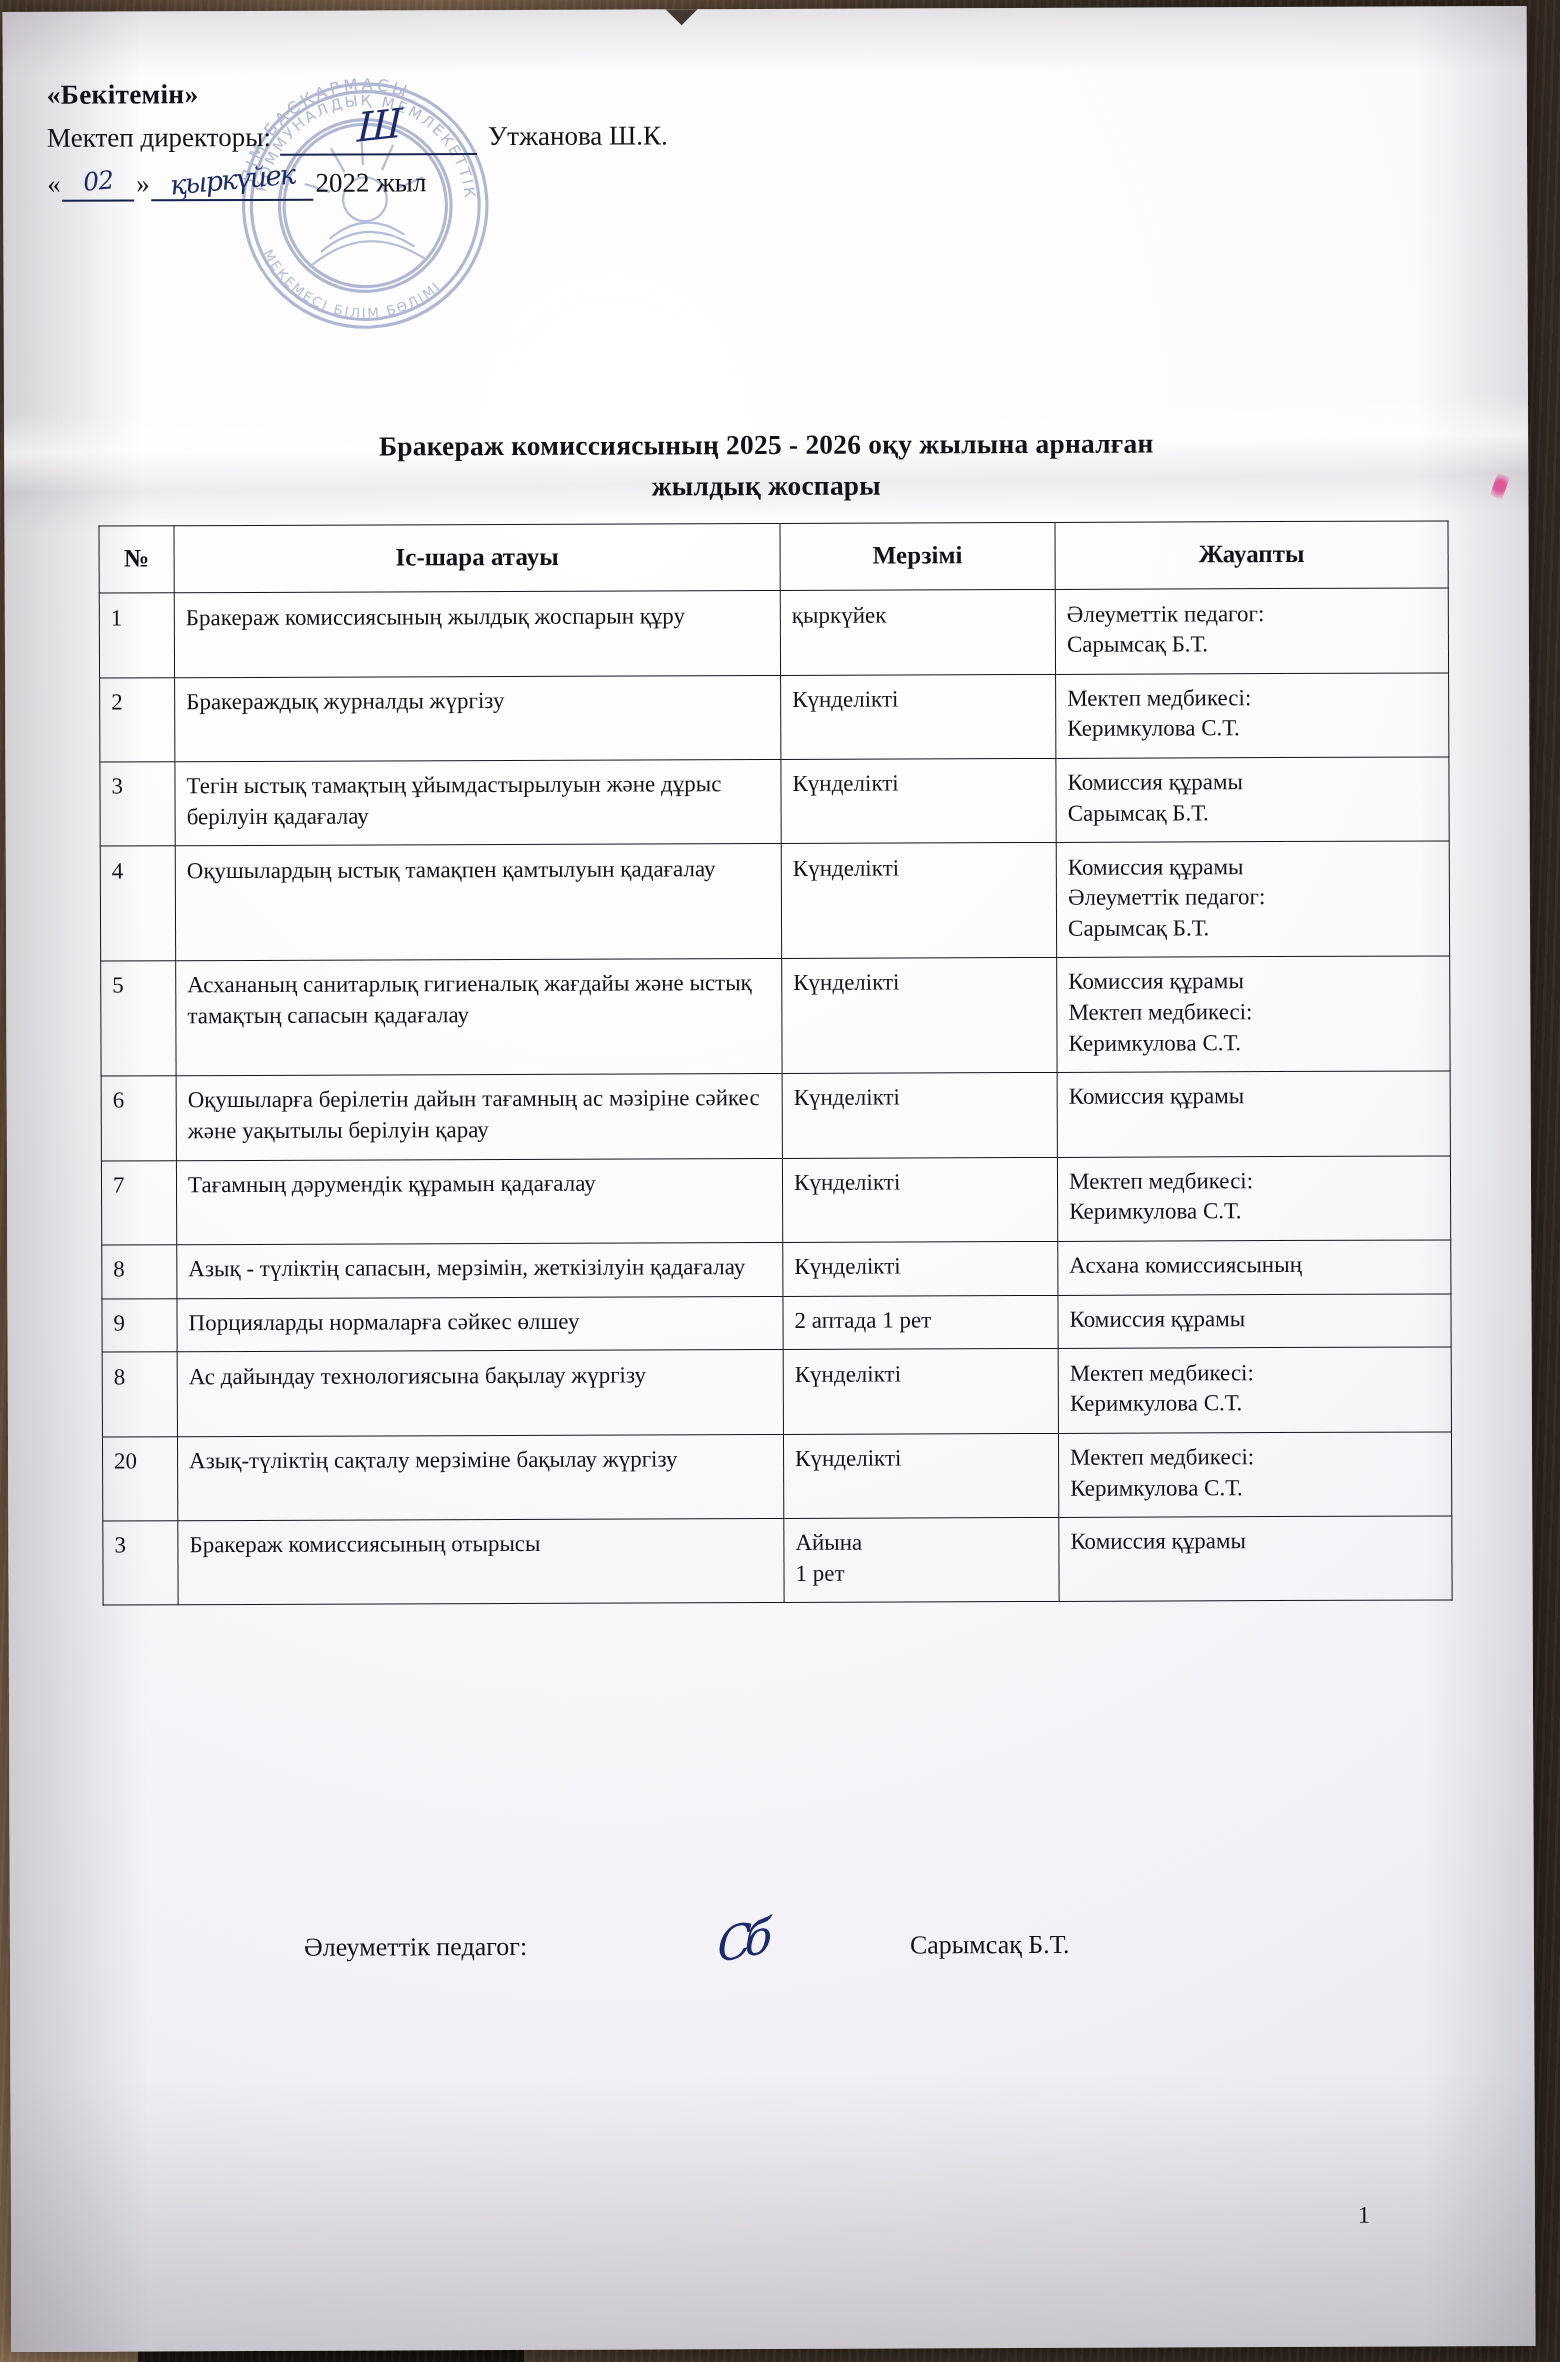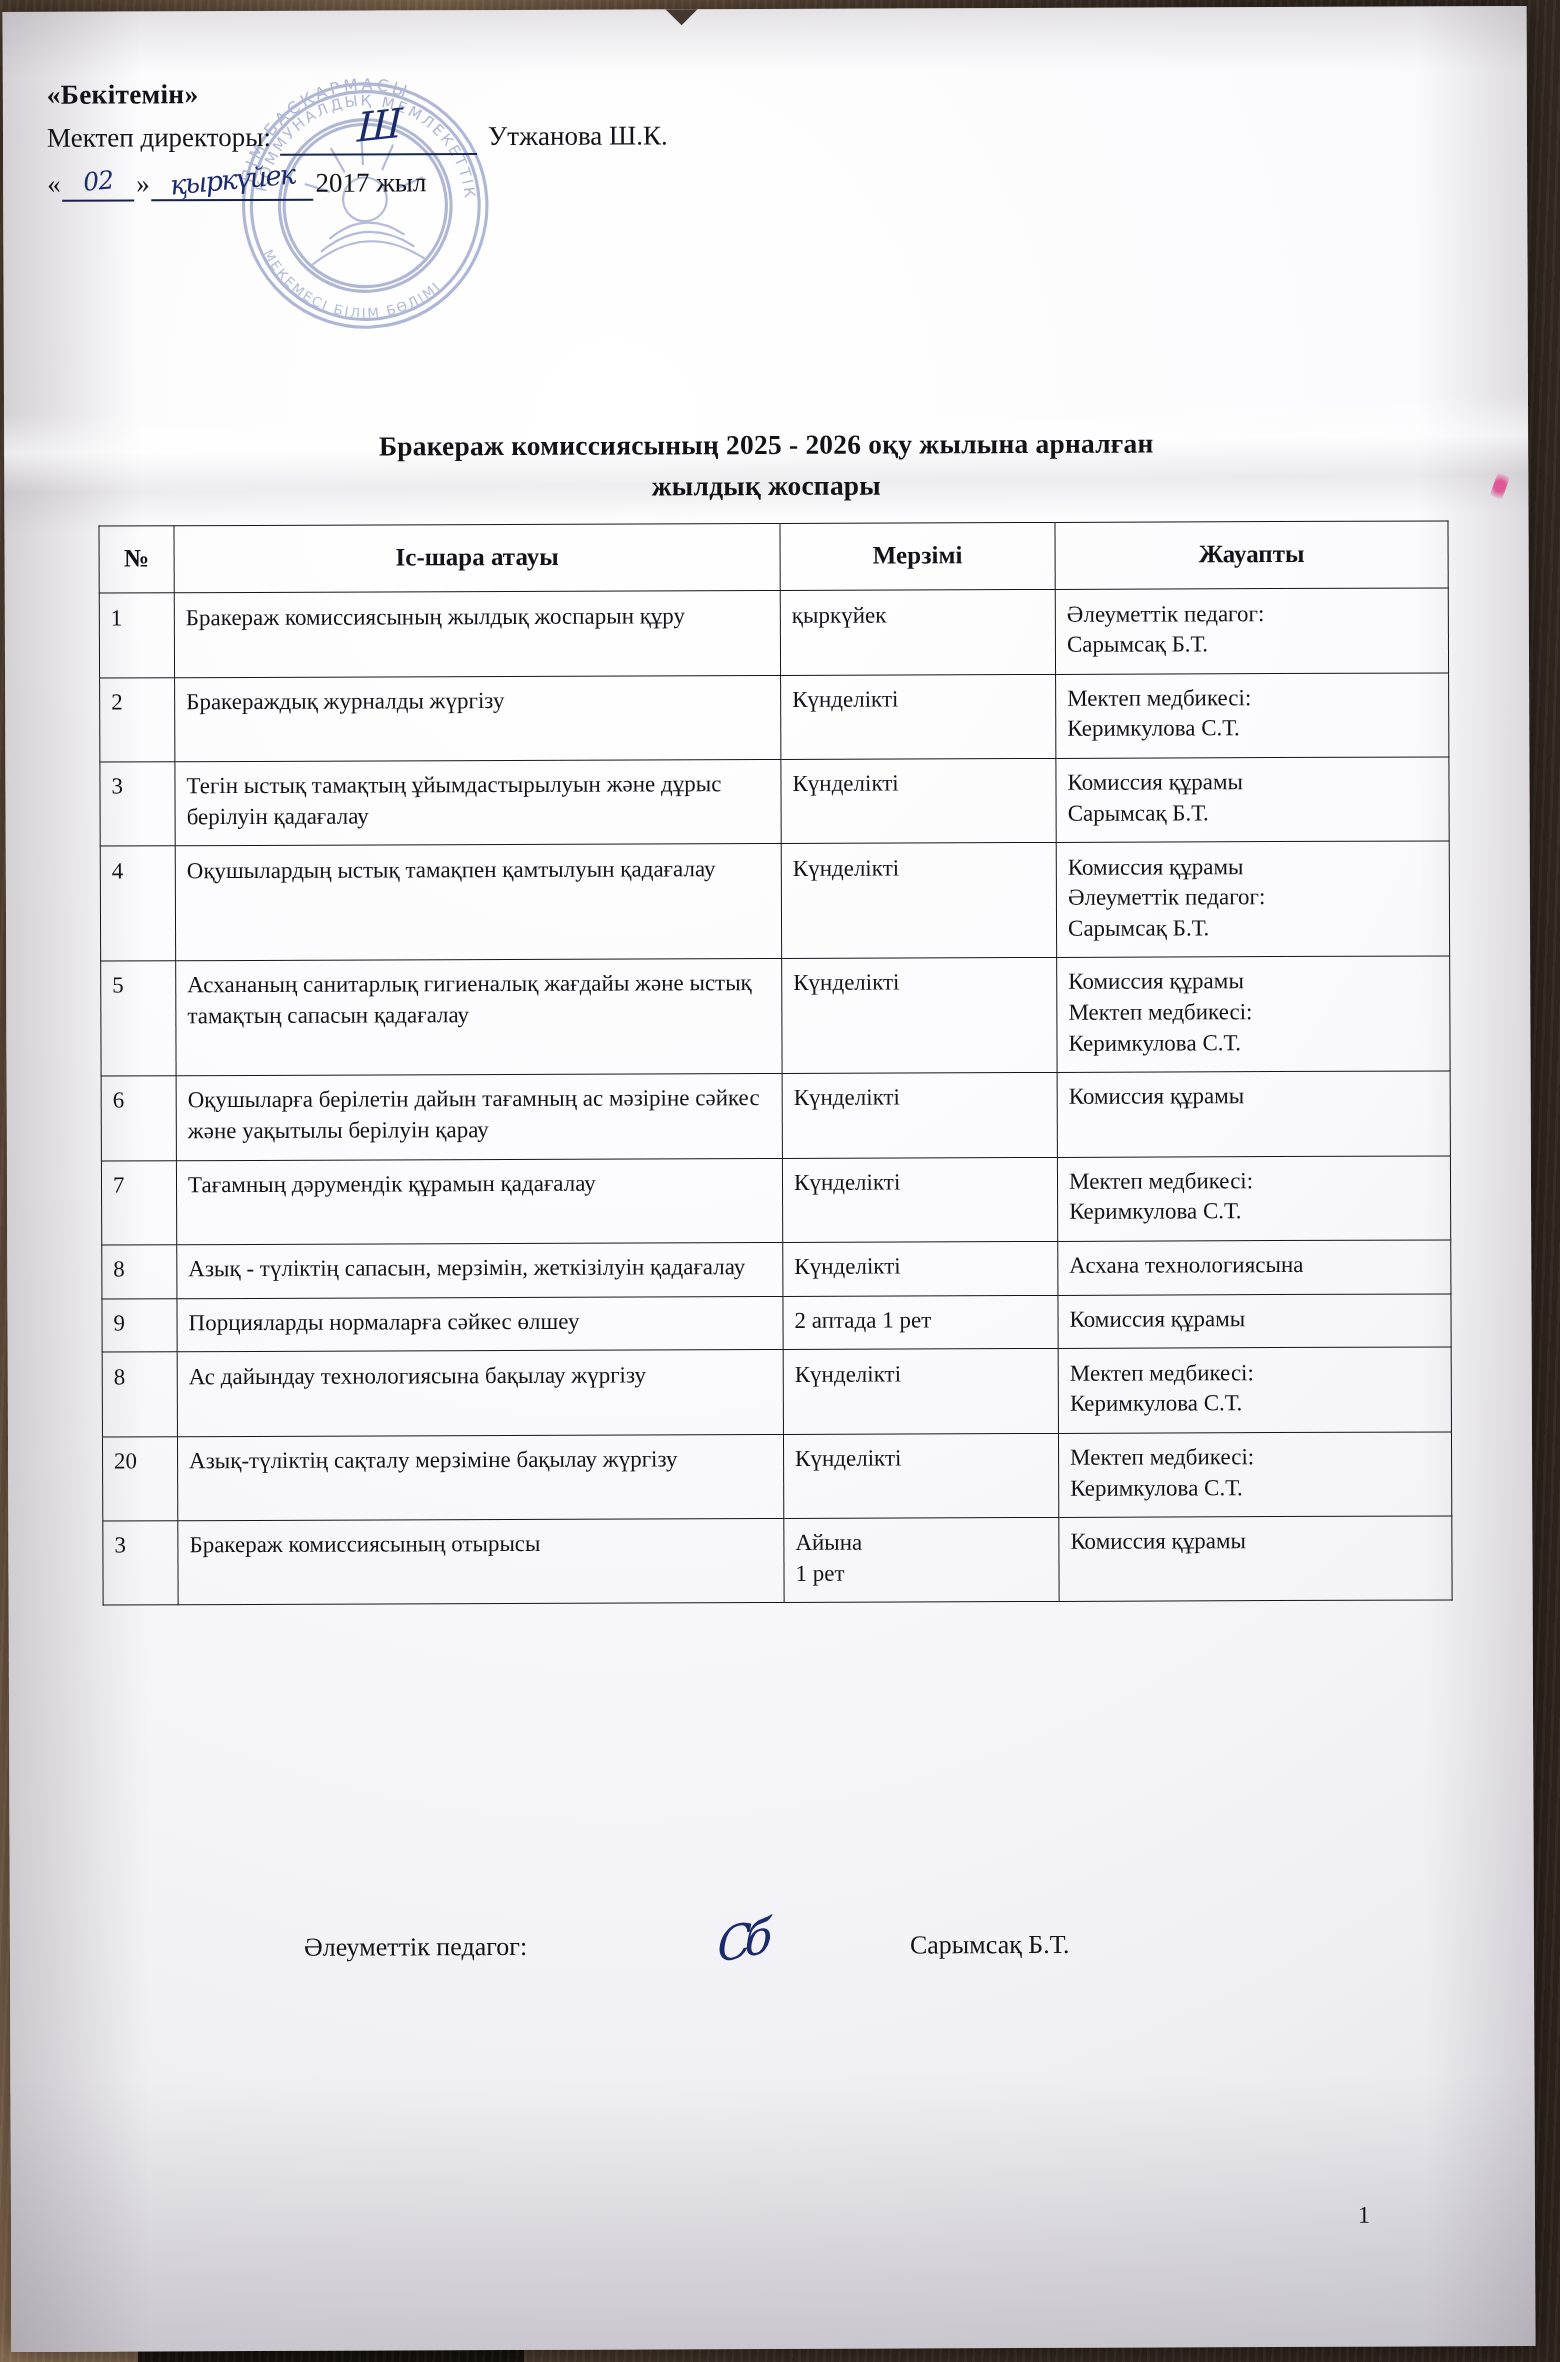--- a/index.html
+++ b/index.html
@@ -181,21 +181,21 @@
 
       <div class="date-line">
         <span>«</span>
         <span class="blank">
           <span class="ink">02</span>
         </span>
         <span>»</span>
         <span class="blank month">
           <span class="ink">қыркүйек</span>
         </span>
-        <span>2017 жыл</span>
+        <span>2022 жыл</span>
       </div>
     </div>
 
     <div class="red-mark"></div>
 
     <div class="doc-title">
       <span>Бракераж комиссиясының 2025 - 2026 оқу жылына арналған</span>
       <span class="l2">жылдық  жоспары</span>
     </div>
 
@@ -277,21 +277,21 @@
             <td class="resp">
               <span class="nl">Мектеп медбикесі:</span>
               <span class="nl">Керимкулова С.Т.</span>
             </td>
           </tr>
           <tr>
             <td class="num">8</td>
             <td class="act">Азық - түліктің сапасын, мерзімін, жеткізілуін қадағалау</td>
             <td class="term" style="white-space: pre-line;">Күнделікті</td>
             <td class="resp">
-              <span class="nl">Асхана технологиясына</span>
+              <span class="nl">Асхана комиссиясының</span>
             </td>
           </tr>
           <tr>
             <td class="num">9</td>
             <td class="act">Порцияларды нормаларға сәйкес өлшеу</td>
             <td class="term" style="white-space: pre-line;">2 аптада 1 рет</td>
             <td class="resp">
               <span class="nl">Комиссия құрамы</span>
             </td>
           </tr>

